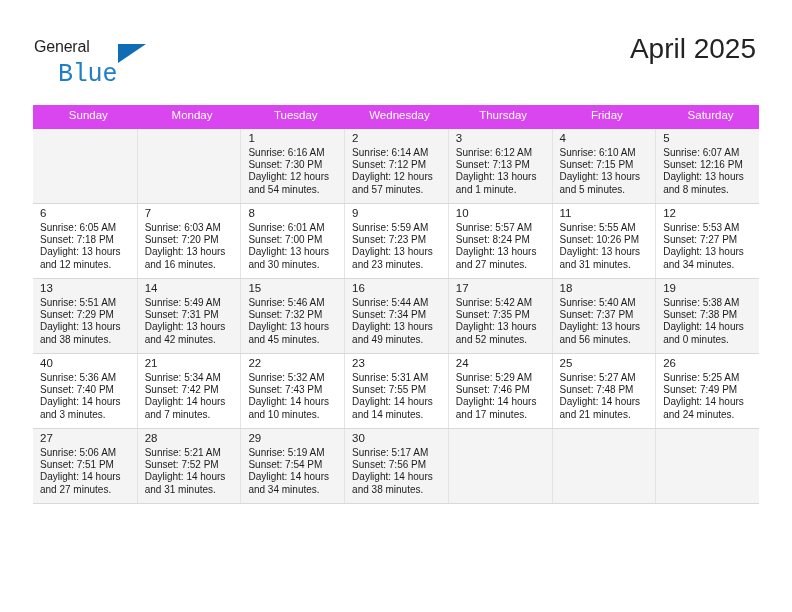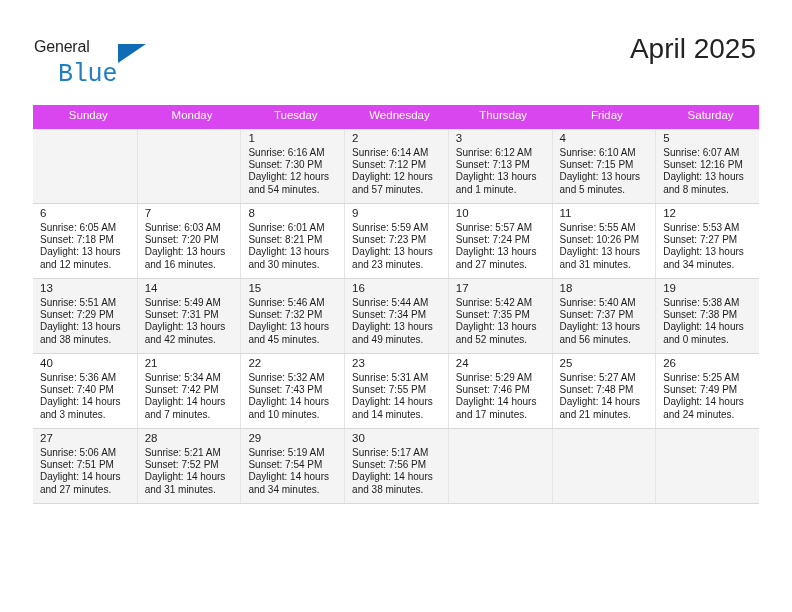--- a/index.html
+++ b/index.html
@@ -271,21 +271,21 @@
                 <div>Daylight: 13 hours</div>
                 <div>and 16 minutes.</div>
               </div>
             </div>
           </td>
           <td>
             <div class="cell">
               <div class="daynum">8</div>
               <div class="info">
                 <div>Sunrise: 6:01 AM</div>
-                <div>Sunset: 8:21 PM</div>
+                <div>Sunset: 7:00 PM</div>
                 <div>Daylight: 13 hours</div>
                 <div>and 30 minutes.</div>
               </div>
             </div>
           </td>
           <td>
             <div class="cell">
               <div class="daynum">9</div>
               <div class="info">
                 <div>Sunrise: 5:59 AM</div>
@@ -293,21 +293,21 @@
                 <div>Daylight: 13 hours</div>
                 <div>and 23 minutes.</div>
               </div>
             </div>
           </td>
           <td>
             <div class="cell">
               <div class="daynum">10</div>
               <div class="info">
                 <div>Sunrise: 5:57 AM</div>
-                <div>Sunset: 7:24 PM</div>
+                <div>Sunset: 8:24 PM</div>
                 <div>Daylight: 13 hours</div>
                 <div>and 27 minutes.</div>
               </div>
             </div>
           </td>
           <td>
             <div class="cell">
               <div class="daynum">11</div>
               <div class="info">
                 <div>Sunrise: 5:55 AM</div>

